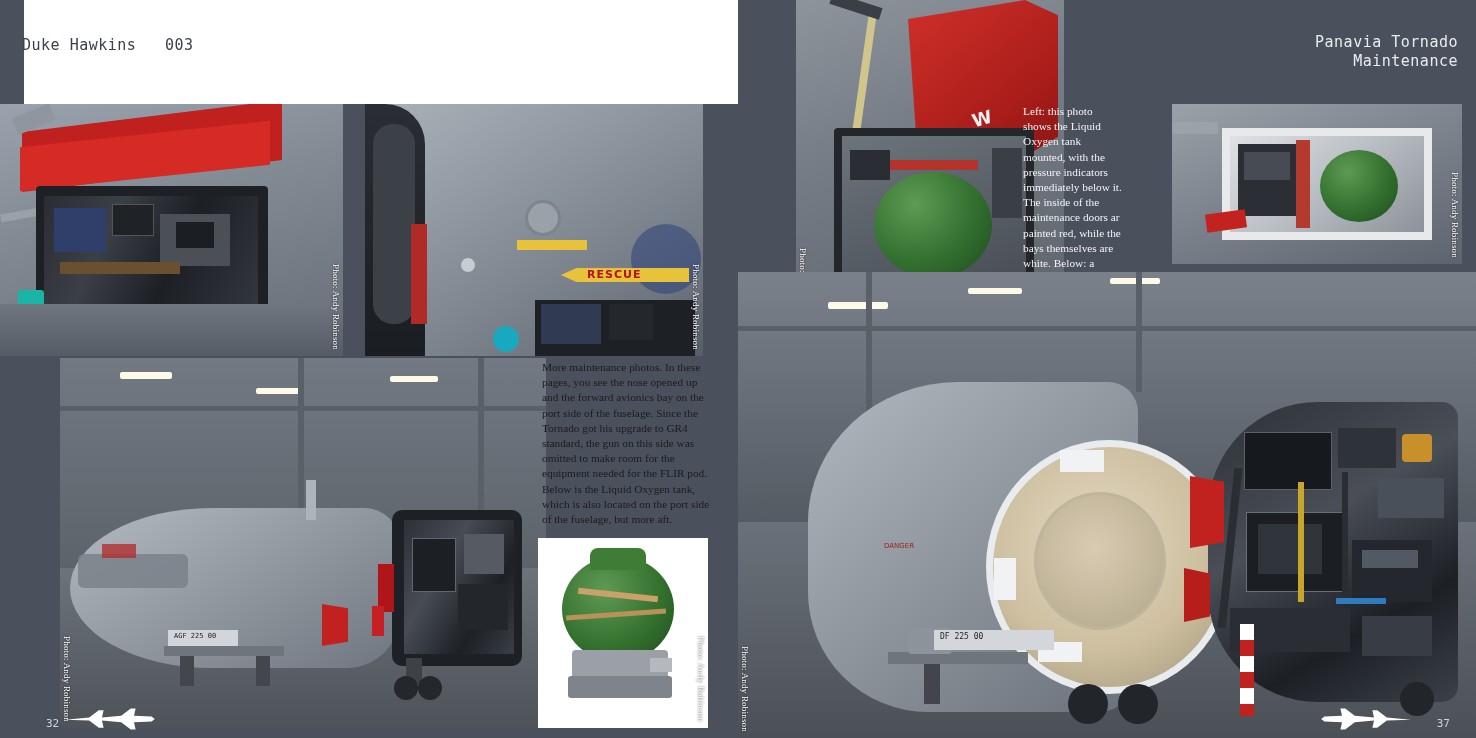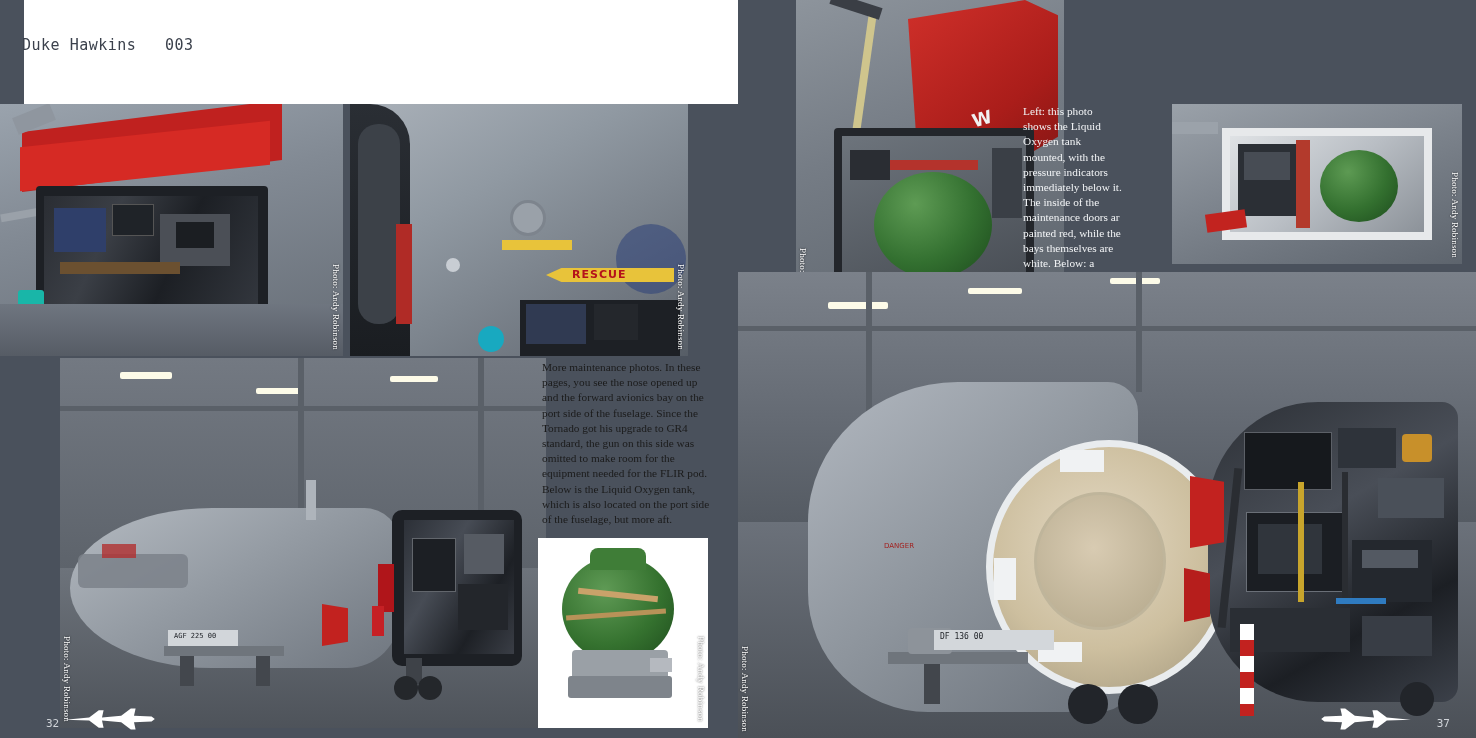--- a/index.html
+++ b/index.html
@@ -154,21 +154,21 @@
       <div style="position:absolute;left:54px;top:104px;width:52px;height:44px;background:#2f3f6a;"></div>
       <div style="position:absolute;left:112px;top:100px;width:40px;height:30px;background:#1f2328;border:1px solid #555;"></div>
       <div style="position:absolute;left:160px;top:110px;width:70px;height:52px;background:#4b4f56;"></div>
       <div style="position:absolute;left:176px;top:118px;width:38px;height:26px;background:#1b1e22;"></div>
       <div style="position:absolute;left:60px;top:158px;width:120px;height:12px;background:#6b5030;"></div>
       <div style="position:absolute;left:18px;top:186px;width:26px;height:26px;background:#19b6a8;border-radius:3px;"></div>
       <div style="position:absolute;left:0;top:200px;width:343px;height:52px;background:linear-gradient(180deg,#6f7680,#565c65);"></div>
       <div class="credit right-edge">Photo: Andy Robinson</div>
     </div>
 
-    <div class="photo" style="left:350px; top:104px; width:338px; height:252px;">
+    <div class="photo" style="left:365px; top:104px; width:338px; height:252px;">
       <div class="sky" style="left:0;top:0;width:350px;height:252px;background:linear-gradient(150deg,#aab1b9 0%,#9099a2 35%,#6e757e 80%,#545b64 100%);"></div>
 
       <div style="position:absolute;left:0px;top:0px;width:60px;height:252px;background:linear-gradient(180deg,#2a2e34,#1a1d21);border-radius:0 40px 0 0;"></div>
       <div style="position:absolute;left:8px;top:20px;width:42px;height:200px;background:#3c4148;border-radius:20px;"></div>
       <div style="position:absolute;left:46px;top:120px;width:16px;height:100px;background:#b02b26;"></div>
 
       <div style="position:absolute;left:266px;top:120px;width:70px;height:70px;border-radius:50%;background:#2b3f78;opacity:.55;"></div>
 
       <div style="position:absolute;left:196px;top:164px;width:128px;height:14px;background:#e8c33a;clip-path:polygon(12% 0,100% 0,100% 100%,12% 100%,0 50%);"></div>
       <div style="position:absolute;left:222px;top:164px;color:#b5121b;font-family:'DejaVu Sans',sans-serif;font-size:11px;font-weight:bold;letter-spacing:1px;">RESCUE</div>
@@ -238,20 +238,24 @@
     <div class="caption" style="left:542px; top:360px; width:172px;">More maintenance photos. In these pages, you see the nose opened up and the forward avionics bay on the port side of the fuselage. Since the Tornado got his upgrade to GR4 standard, the gun on this side was omitted to make room for the equipment needed for the FLIR pod. Below is the Liquid Oxygen tank, which is also located on the port side of the fuselage, but more aft.</div>
 
     <div class="folio" style="left:46px;">32</div>
     <svg class="jet" style="left:62px;" viewBox="0 0 120 30">
       <path fill="#ffffff" d="M4 16 L34 13 L46 4 L52 4 L50 13 L74 11 L86 2 L92 2 L90 11 L112 12 L116 15 L112 18 L90 19 L92 28 L86 28 L74 19 L50 17 L52 26 L46 26 L34 17 Z"></path>
     </svg>
   </div>
 
   <div class="page-right">
 
+    <div class="right-title">
+      <div>Panavia Tornado</div>
+      <div>Maintenance</div>
+    </div>
 
     <div class="photo" style="left:58px; top:0px; width:268px; height:340px;">
       <div style="position:absolute;left:0;top:0;width:268px;height:340px;background:linear-gradient(160deg,#8d949c 0%,#757c85 40%,#5a6169 100%);"></div>
 
       <div class="red-panel" style="left:112px;top:0px;width:150px;height:190px;
            clip-path:polygon(0 10%,78% 0,100% 8%,100% 72%,40% 100%,6% 78%);
            background:linear-gradient(140deg,#d0302a 0%,#aa1d1a 60%,#7d1412 100%);"></div>
       <div style="position:absolute;left:176px;top:108px;color:#f1f1f1;font-family:'DejaVu Sans',sans-serif;font-size:18px;font-weight:bold;transform:rotate(-16deg);">W</div>
 
       <div style="position:absolute;left:58px;top:14px;width:8px;height:210px;background:#cfc58d;transform:rotate(8deg);"></div>
@@ -331,21 +335,21 @@
 
       <div style="position:absolute;left:452px;top:204px;width:34px;height:72px;background:#c2221f;clip-path:polygon(0 0,100% 8%,100% 92%,0 100%);"></div>
       <div style="position:absolute;left:446px;top:296px;width:26px;height:54px;background:#b61e1c;clip-path:polygon(0 0,100% 10%,100% 90%,0 100%);"></div>
 
       <div style="position:absolute;left:146px;top:270px;color:#a2211f;font-family:'DejaVu Sans',sans-serif;font-size:7px;">DANGER</div>
 
       <div style="position:absolute;left:150px;top:380px;width:140px;height:12px;background:#6f757c;"></div>
       <div style="position:absolute;left:186px;top:392px;width:16px;height:40px;background:#42464c;"></div>
       <div style="position:absolute;left:170px;top:356px;width:44px;height:26px;background:#8d939a;border-radius:4px;"></div>
       <div style="position:absolute;left:196px;top:358px;width:120px;height:20px;background:#d3d7db;"></div>
-      <div style="position:absolute;left:202px;top:360px;color:#22252a;font-family:'DejaVu Sans Mono',monospace;font-size:8px;">DF 136 00</div>
+      <div style="position:absolute;left:202px;top:360px;color:#22252a;font-family:'DejaVu Sans Mono',monospace;font-size:8px;">DF 225 00</div>
 
       <div style="position:absolute;left:502px;top:352px;width:14px;height:92px;background:
            repeating-linear-gradient(180deg,#ffffff 0 16px,#c2221f 16px 32px);"></div>
 
       <div style="position:absolute;left:330px;top:412px;width:40px;height:40px;background:#22252a;border-radius:50%;"></div>
       <div style="position:absolute;left:380px;top:412px;width:40px;height:40px;background:#22252a;border-radius:50%;"></div>
       <div style="position:absolute;left:662px;top:410px;width:34px;height:34px;background:#22252a;border-radius:50%;"></div>
       <div class="credit left-edge">Photo: Andy Robinson</div>
     </div>
 

